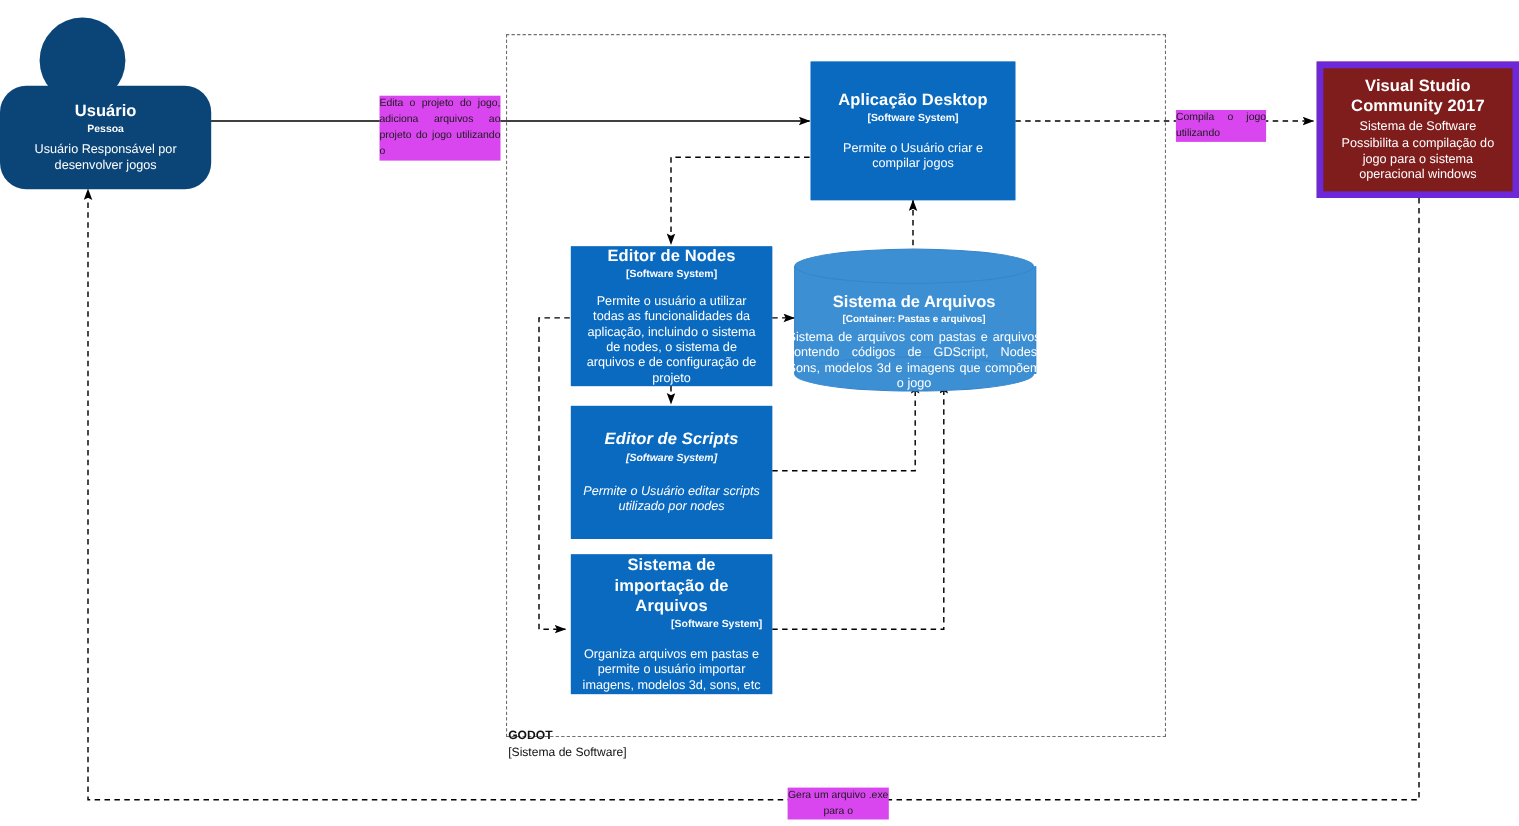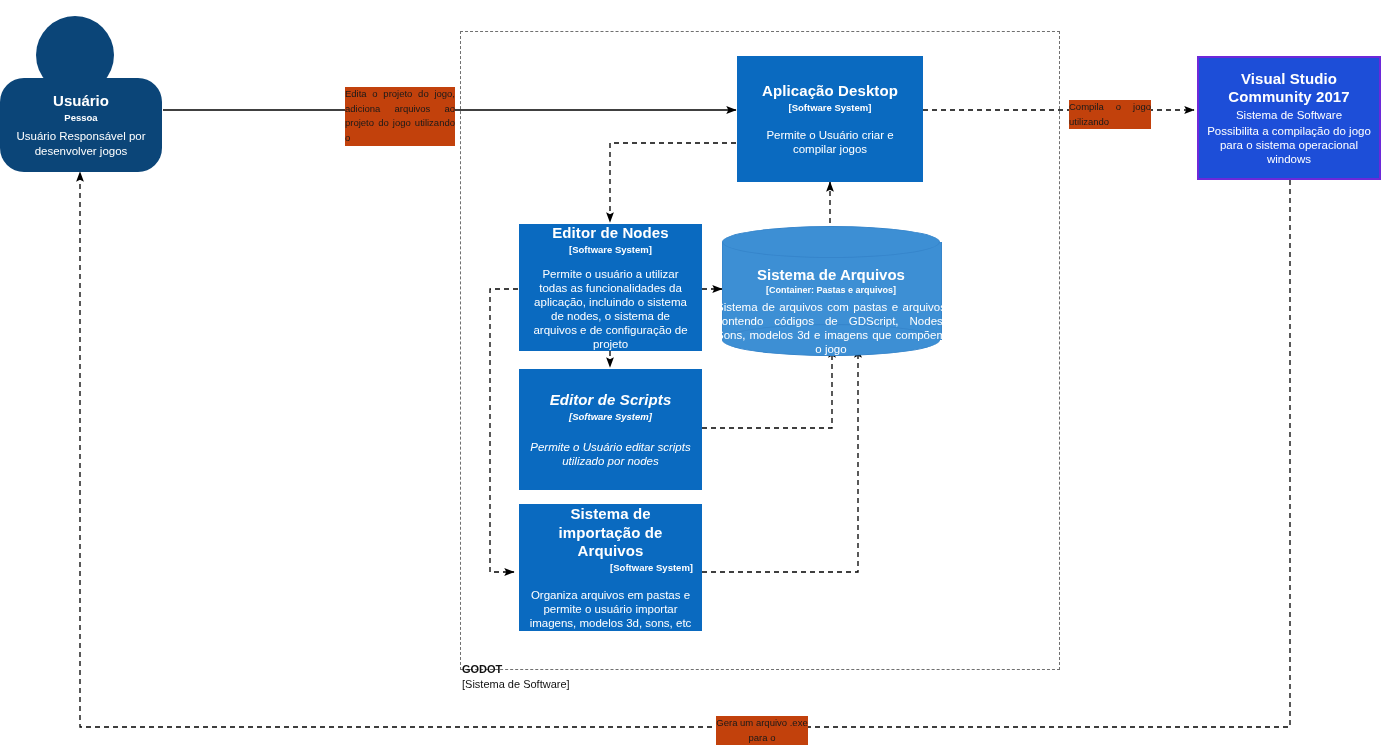--- a/index.html
+++ b/index.html
@@ -24,30 +24,30 @@
     align-items:center;
     justify-content:center;
     padding:6px 8px;
     line-height:1.22;
   }
   .node .n-title{font-weight:bold;font-size:15px;letter-spacing:.1px;margin-bottom:2px;}
   .node .n-type{font-size:9.5px;font-weight:bold;margin-bottom:14px;}
   .node .n-desc{font-size:11.5px;}
 
   .sys{background:#0a6ac0;border:1px solid #0a6ac0;}
-  .ext{background:#1d4ed8;border:2px solid #6d28d9;}
+  .ext{background:#7f1d1d;border:6px solid #6d28d9;}
 
   
   .person{position:absolute;}
   .person .head{
     position:absolute;left:36px;top:0;width:78px;height:78px;border-radius:50%;
     background:#0b4578;
   }
   .person .body{
-    position:absolute;left:0;top:62px;width:162px;height:94px;border-radius:24px;
+    position:absolute;left:0;top:62px;width:192px;height:94px;border-radius:24px;
     background:#0b4578;color:#fff;text-align:center;
     display:flex;flex-direction:column;align-items:center;justify-content:center;
     padding:4px 8px;box-sizing:border-box;line-height:1.25;
   }
   .person .p-title{font-weight:bold;font-size:15px;margin-bottom:1px;}
   .person .p-type{font-size:9.5px;font-weight:bold;margin-bottom:6px;}
   .person .p-desc{font-size:11.5px;}
 
   
   .cyl{position:absolute;}
@@ -68,21 +68,21 @@
     color:#fff;text-align:center;line-height:1.22;
   }
   .cyl .c-title{font-weight:bold;font-size:15px;margin-bottom:1px;}
   .cyl .c-type{font-size:9px;font-weight:bold;margin-bottom:4px;}
   .cyl .c-desc{font-size:11.5px;text-align:justify;text-align-last:center;padding:0 2px;}
 
   
   .elabel{
     position:absolute;
     font-size:9.5px;color:#1a1a1a;line-height:1.55;
-    background:#c2410c;
+    background:#d946ef;
     text-align:justify;
   }
   .elabel.center{text-align:center;}
 
   
   .boundary{
     position:absolute;
     border:1px dashed #707070;
     box-sizing:border-box;
     background:transparent;

